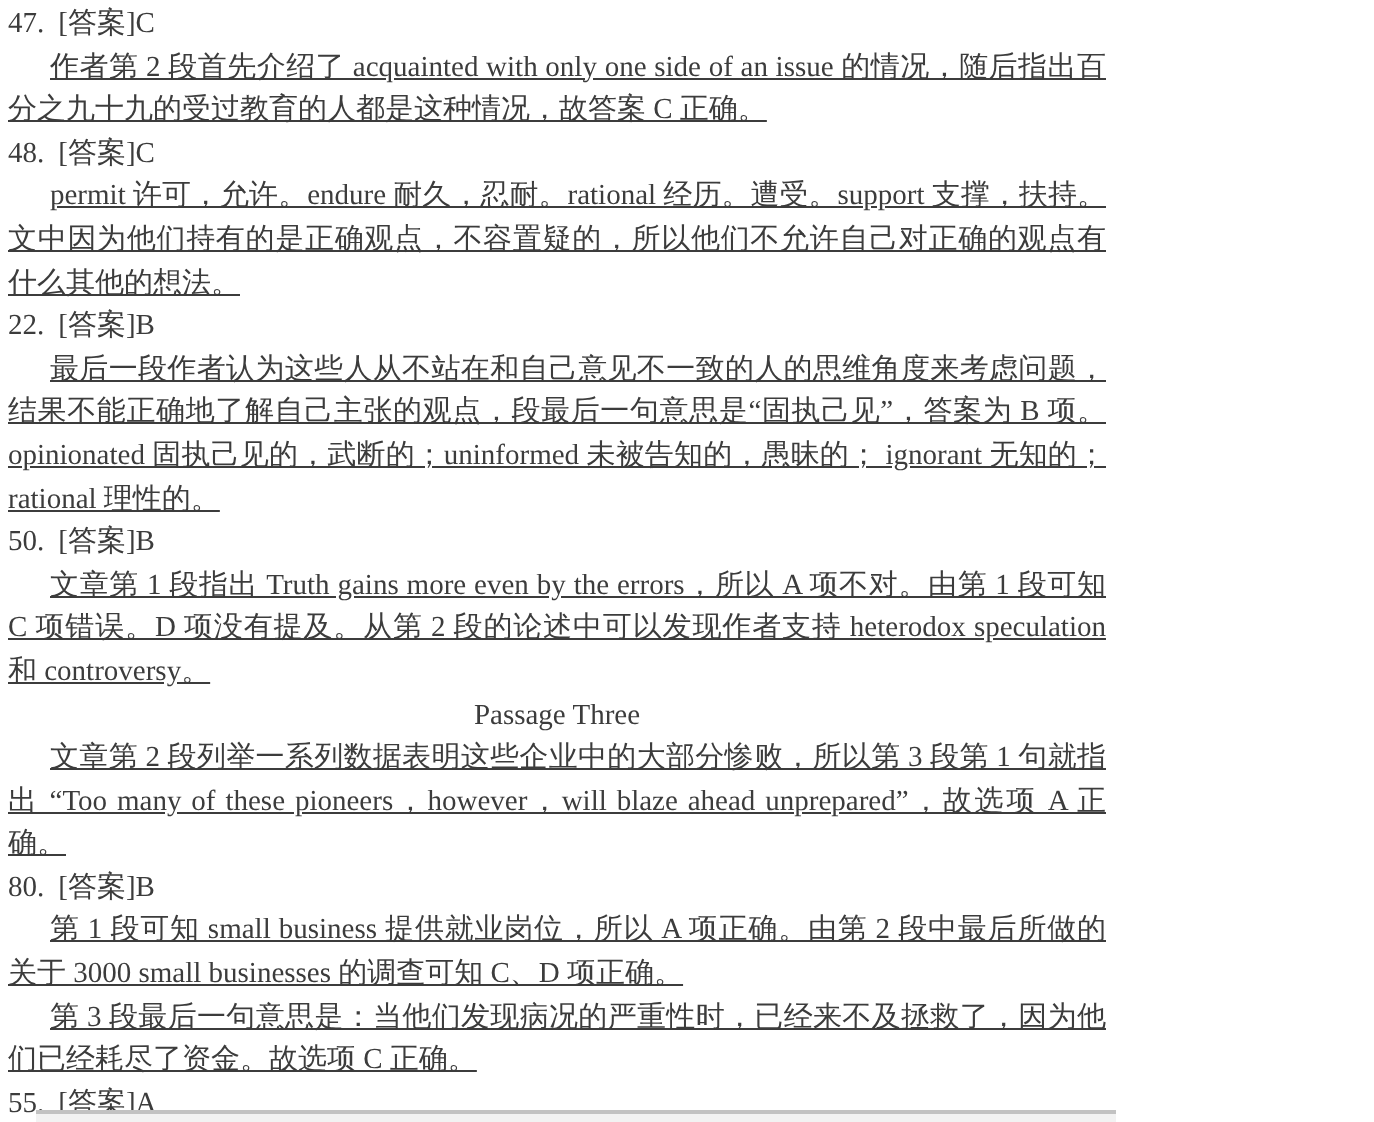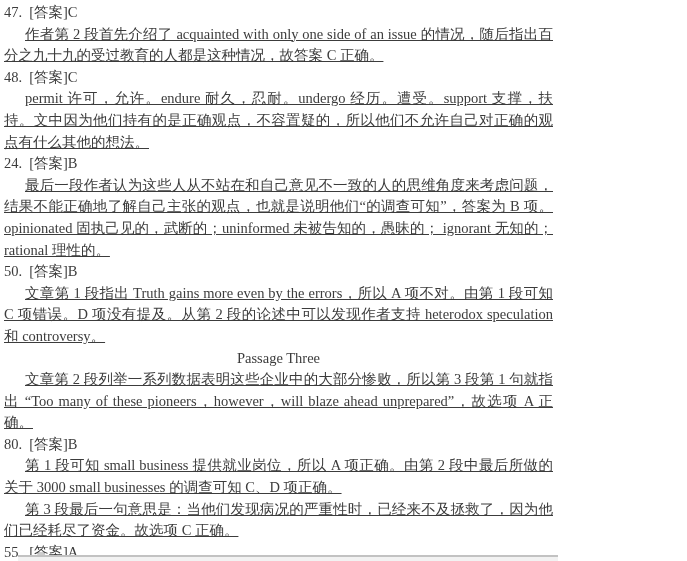--- a/index.html
+++ b/index.html
@@ -49,26 +49,26 @@
 
 <div class="doc">
 
   <div class="item">
     <div class="head"><span class="num">47.</span><span class="lab">[答案]</span><span class="ans">C</span></div>
     <p class="body-para">作者第 2 段首先介绍了 acquainted with only one side of an issue 的情况，随后指出百分之九十九的受过教育的人都是这种情况，故答案 C 正确。</p>
   </div>
 
   <div class="item">
     <div class="head"><span class="num">48.</span><span class="lab">[答案]</span><span class="ans">C</span></div>
-    <p class="body-para">permit 许可，允许。endure 耐久，忍耐。undergo 经历。遭受。support 支撑，扶持。文中因为他们持有的是正确观点，不容置疑的，所以他们不允许自己对正确的观点有什么其他的想法。</p>
+    <p class="body-para">permit 许可，允许。endure 耐久，忍耐。rational 经历。遭受。support 支撑，扶持。文中因为他们持有的是正确观点，不容置疑的，所以他们不允许自己对正确的观点有什么其他的想法。</p>
   </div>
 
   <div class="item">
-    <div class="head"><span class="num">24.</span><span class="lab">[答案]</span><span class="ans">B</span></div>
-    <p class="body-para">最后一段作者认为这些人从不站在和自己意见不一致的人的思维角度来考虑问题，结果不能正确地了解自己主张的观点，也就是说明他们“的调查可知”，答案为 B 项。opinionated 固执己见的，武断的；uninformed 未被告知的，愚昧的； ignorant 无知的；rational 理性的。</p>
+    <div class="head"><span class="num">22.</span><span class="lab">[答案]</span><span class="ans">B</span></div>
+    <p class="body-para">最后一段作者认为这些人从不站在和自己意见不一致的人的思维角度来考虑问题，结果不能正确地了解自己主张的观点，段最后一句意思是“固执己见”，答案为 B 项。opinionated 固执己见的，武断的；uninformed 未被告知的，愚昧的； ignorant 无知的；rational 理性的。</p>
   </div>
 
   <div class="item">
     <div class="head"><span class="num">50.</span><span class="lab">[答案]</span><span class="ans">B</span></div>
     <p class="body-para">文章第 1 段指出 Truth gains more even by the errors，所以 A 项不对。由第 1 段可知 C 项错误。D 项没有提及。从第 2 段的论述中可以发现作者支持 heterodox speculation 和 controversy。</p>
   </div>
 
   <div class="passage-heading">Passage Three</div>
 
 

